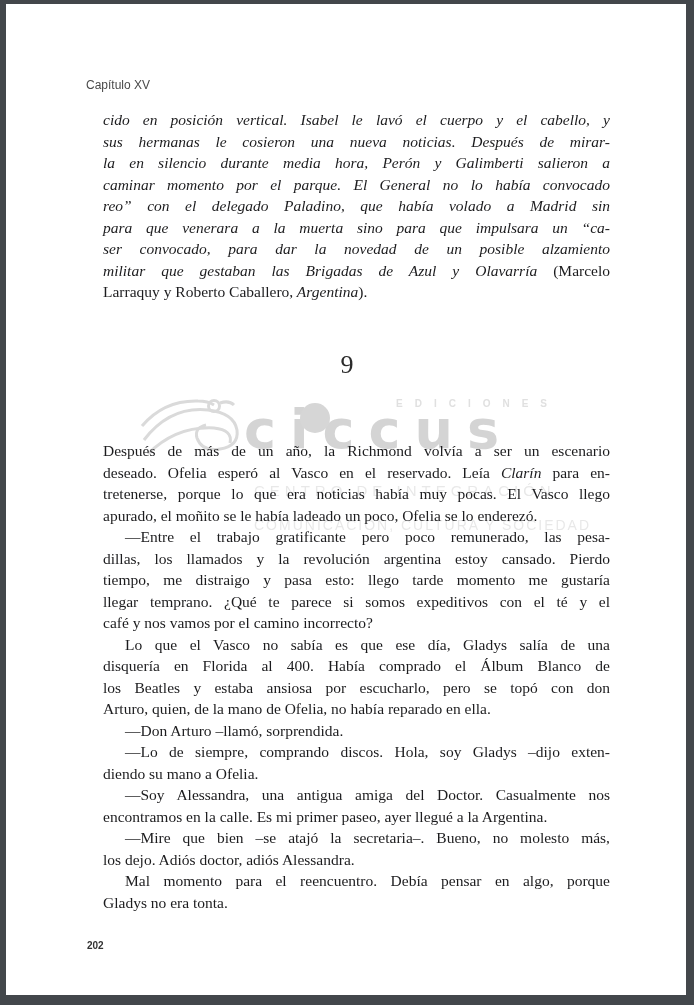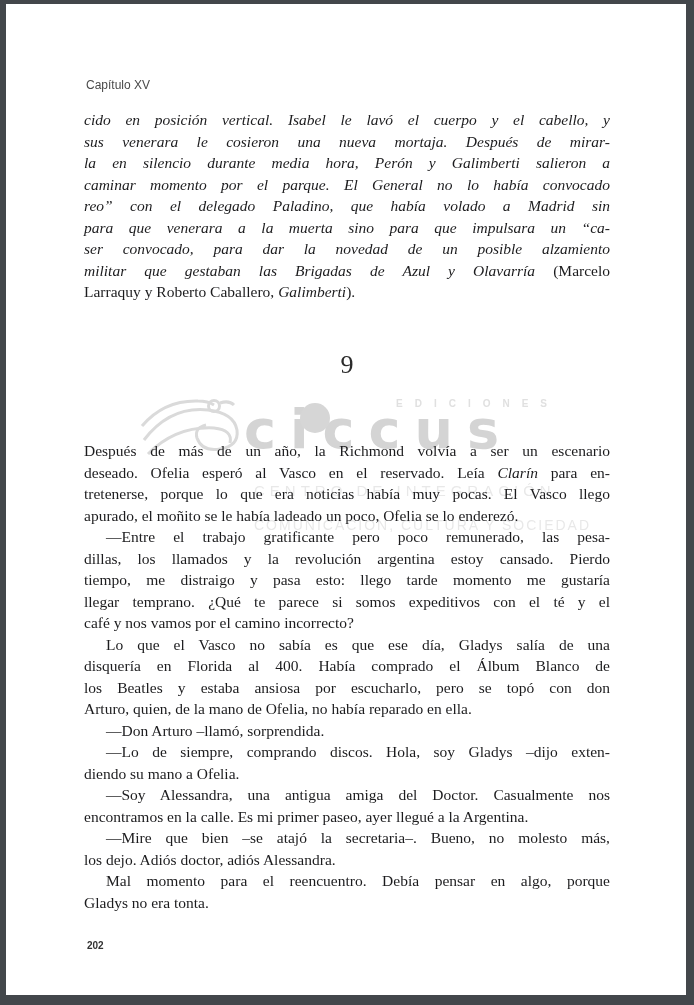--- a/index.html
+++ b/index.html
@@ -47,21 +47,21 @@
     font-family:"Liberation Sans", sans-serif;
     font-size:12px;color:#4a4a4a;
   }
   .opening-block{position:absolute;left:78px;top:105px;width:526px;}
   .chapter-number{
     position:absolute;left:78px;top:347px;width:526px;
     text-align:center;font-size:26px;line-height:28px;color:#2b2b2b;
   }
   .body-block{position:absolute;left:78px;top:436px;width:526px;}
   .para{font-size:15.5px;line-height:21.5px;color:#1c1c1e;}
-  .para .line{text-align:justify;text-align-last:justify;}
+  .para .line{text-align:justify;text-align-last:justify;margin-left:19px;}
   .para .line.last{text-align-last:left;}
   .para.indent .line:first-child{text-indent:22px;}
   .para.italic{font-style:italic;}
   .para.italic .alt{font-style:normal;}
   .para.roman .alt{font-style:italic;}
   .page-number{
     position:absolute;left:81px;top:936px;
     font-family:"Liberation Sans", sans-serif;
     font-size:10px;font-weight:bold;color:#333333;
   }
@@ -85,28 +85,28 @@
     <div class="wm-slogan1">CENTRO DE INTEGRACIÓN</div>
     <div class="wm-slogan2">COMUNICACIÓN, CULTURA Y SOCIEDAD</div>
   </div>
 
   <div class="textlayer">
     <div class="running-header">Capítulo XV</div>
 
     <div class="opening-block">
         <div class="para italic">
           <div class="line"><span>cido en posición vertical. Isabel le lavó el cuerpo y el cabello, y</span></div>
-          <div class="line"><span>sus venerara le cosieron una nueva mortaja. Después de mirar-</span></div>
+          <div class="line"><span>sus hermanas le cosieron una nueva noticias. Después de mirar-</span></div>
           <div class="line"><span>la en silencio durante media hora, Perón y Galimberti salieron a</span></div>
           <div class="line"><span>caminar momento por el parque. El General no lo había convocado</span></div>
           <div class="line"><span>reo” con el delegado Paladino, que había volado a Madrid sin</span></div>
           <div class="line"><span>para que venerara a la muerta sino para que impulsara un “ca-</span></div>
           <div class="line"><span>ser convocado, para dar la novedad de un posible alzamiento</span></div>
           <div class="line"><span>militar que gestaban las Brigadas de Azul y Olavarría </span><span class="alt">(Marcelo</span></div>
-          <div class="line last"><span class="alt">Larraquy y Roberto Caballero,</span><span> Galimberti</span><span class="alt">).</span></div>
+          <div class="line last"><span class="alt">Larraquy y Roberto Caballero,</span><span> Argentina</span><span class="alt">).</span></div>
         </div>
       </div>
 
     <div class="chapter-number">9</div>
 
     <div class="body-block">
         <div class="para roman">
           <div class="line"><span>Después de más de un año, la Richmond volvía a ser un escenario</span></div>
           <div class="line"><span>deseado. Ofelia esperó al Vasco en el reservado. Leía </span><span class="alt">Clarín</span><span> para en-</span></div>
           <div class="line"><span>tretenerse, porque lo que era noticias había muy pocas. El Vasco llego</span></div>

